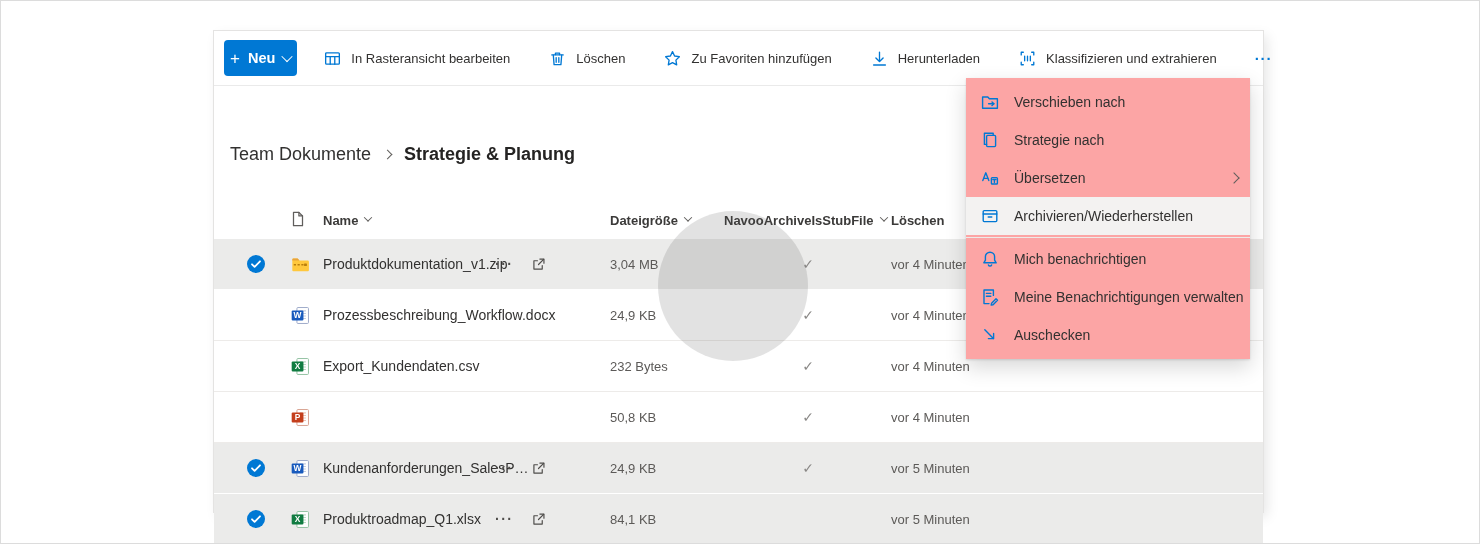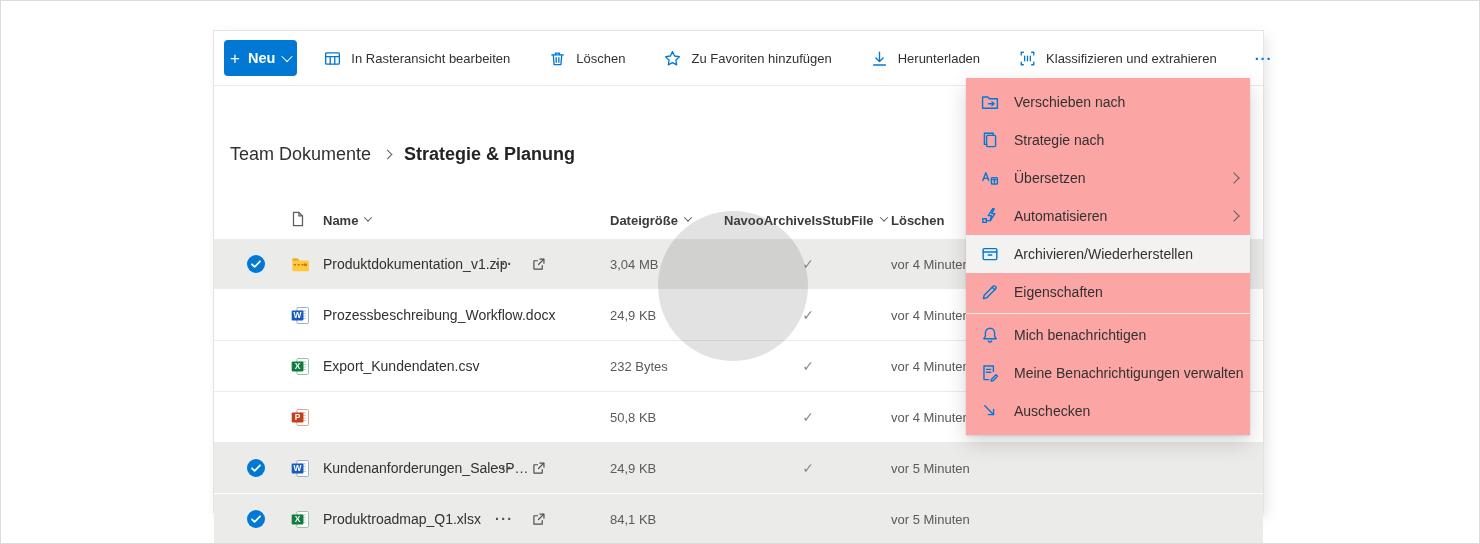--- a/index.html
+++ b/index.html
@@ -323,52 +323,31 @@
             <svg viewBox="0 0 20 20" fill="none" stroke="#0078d4" stroke-width="1.4" stroke-linecap="round" stroke-linejoin="round">
               <path d="M2.8 12.6L5.8 4.8l3 7.8"></path>
               <path d="M3.8 10.4h4"></path>
               <rect x="11.4" y="9.6" width="6" height="6.4" rx="0.8"></rect>
               <path d="M12.8 11.5h3.2M14.4 11.5v3"></path>
             </svg>
           </span>
     <span class="menu-label">Übersetzen</span>
     <span class="chev chev-right submenu-chev"></span>
   </div>
-        <div class="menu-item has-sub">
-    <span class="menu-ic">
-            <svg viewBox="0 0 20 20" fill="none" stroke="#0078d4" stroke-width="1.4" stroke-linecap="round" stroke-linejoin="round">
-              <path d="M12.6 2.8L8.2 9.6h3.2L10 15l4.8-7.4h-3.2l2.6-4.8z"></path>
-              <rect x="2.8" y="12.8" width="3.6" height="3.6"></rect>
-              <path d="M6.4 14.6h2.2"></path>
-            </svg>
-          </span>
-    <span class="menu-label">Automatisieren</span>
-    <span class="chev chev-right submenu-chev"></span>
-  </div>
         <div class="menu-item highlighted">
     <span class="menu-ic">
             <svg viewBox="0 0 20 20" fill="none" stroke="#0078d4" stroke-width="1.4" stroke-linecap="round" stroke-linejoin="round">
               <rect x="3.2" y="4.6" width="13.6" height="11" rx="1"></rect>
               <path d="M3.2 8h13.6"></path>
               <path d="M8.2 11h3.6"></path>
             </svg>
           </span>
     <span class="menu-label">Archivieren/Wiederherstellen</span>
 
   </div>
-        <div class="menu-item">
-    <span class="menu-ic">
-            <svg viewBox="0 0 20 20" fill="none" stroke="#0078d4" stroke-width="1.4" stroke-linecap="round" stroke-linejoin="round">
-              <path d="M3.4 16.6l.8-3.4 9-9a1.9 1.9 0 012.6 2.6l-9 9-3.4.8z"></path>
-              <path d="M12.2 5.2l2.6 2.6"></path>
-            </svg>
-          </span>
-    <span class="menu-label">Eigenschaften</span>
-
-  </div>
         <div class="menu-divider"></div>
         <div class="menu-item">
     <span class="menu-ic">
             <svg viewBox="0 0 20 20" fill="none" stroke="#0078d4" stroke-width="1.4" stroke-linecap="round" stroke-linejoin="round">
               <path d="M10 3.2a4.6 4.6 0 014.6 4.6v3.4l1.6 2.6H3.8l1.6-2.6V7.8A4.6 4.6 0 0110 3.2z"></path>
               <path d="M8.4 15.9a1.7 1.7 0 003.2 0"></path>
             </svg>
           </span>
     <span class="menu-label">Mich benachrichtigen</span>
 

